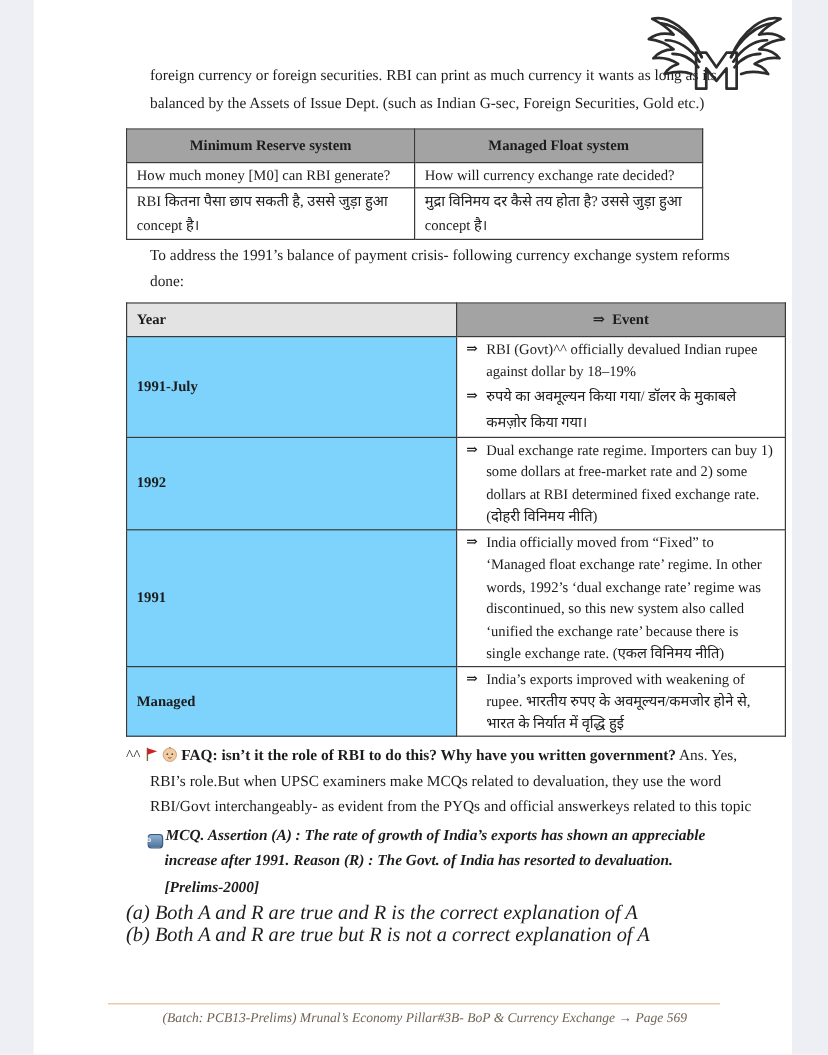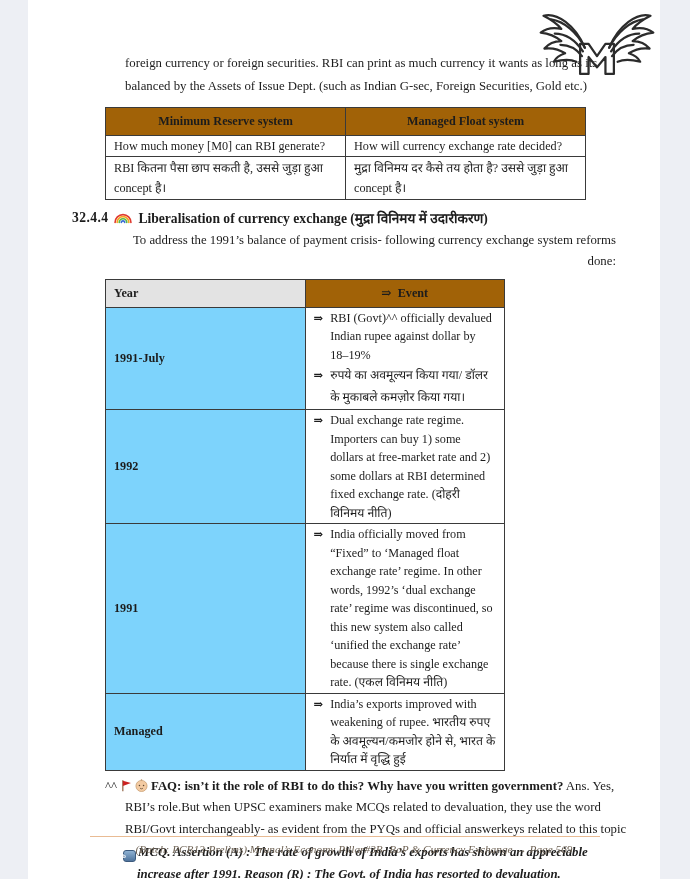--- a/index.html
+++ b/index.html
@@ -9,38 +9,38 @@
     position:relative; margin-left:28px; width:632px; height:879px;
     background:#ffffff; padding-top:6px;
   }
   .logo { position:absolute; top:4px; right:2px; width:122px; height:76px; }
   .logo svg { width:100%; height:100%; }
 
   .intro { margin:46px 44px 0 97px; font-size:12.8px; line-height:23px; max-width:492px; }
 
   table { border-collapse:collapse; table-layout:fixed; font-size:12.2px; }
   td,th { border:1px solid #3a3a3a; padding:1px 8px; vertical-align:top; line-height:18.5px; }
-  th { background:#a16207; font-weight:bold; text-align:center; padding:4px 8px; }
+  th { background:#a3a3a3; font-weight:bold; text-align:center; padding:4px 8px; }
 
   .t1 { margin:9px 0 0 77px; width:481px; }
   .t1 td { width:50%; }
   .t1 .hi { line-height:20px; }
 
-  .t2 { margin:7px 0 0 77px; width:400px; }
+  .t2 { margin:7px 0 0 77px; width:550px; }
   .t2 .ycol { width:66px; background:#7dd3fc; font-weight:bold; vertical-align:middle; }
   .t2 th.ycol-h { text-align:left; background:#e3e3e3; }
   .ev { display:flex; gap:7px; }
   .arr { flex:0 0 auto; font-weight:bold; font-size:11.5px; }
   .hdr-arr { font-weight:bold; }
 
   .h-sec { margin:8px 0 0 44px; font-size:13.6px; font-weight:bold; display:flex; align-items:center; gap:5px; }
   .h-sec .num { letter-spacing:.4px; }
   .icon { display:inline-flex; align-items:center; }
 
-  .lead { margin:3px 44px 0 97px; font-size:12.8px; line-height:21px;text-align:right; }
+  .lead { margin:3px 44px 0 97px; font-size:12.8px; line-height:21px; }
 
   .faq { margin:5px 28px 0 77px; font-size:12.8px; line-height:21.5px; text-indent:-20px; padding-left:20px; }
   .faq .icons { display:inline-flex; gap:2px; vertical-align:-2px; margin:0 3px; }
 
   .mcq { margin:2px 50px 0 77px; font-size:12.8px; font-weight:bold; font-style:italic; line-height:21.5px; text-indent:-14px; padding-left:32px; }
   .mcq .micon { display:inline-block; vertical-align:-2px; margin-right:2px; width:13px; height:12px;
     background:linear-gradient(#8fb2d3,#4f749d); border-radius:3px; border:1px solid #3c5a7d;
     color:#fff; font:bold 6px/10px "Liberation Sans",sans-serif; text-align:center; font-style:normal; }
   .options { margin:2px 44px 0 77px; font-size:17px; font-style:italic; line-height:18px; }
   .options .row { display:block; }
@@ -86,34 +86,20 @@
       <td>How much money [M0] can RBI generate?</td>
       <td>How will currency exchange rate decided?</td>
     </tr>
     <tr>
       <td class="hi">RBI कितना पैसा छाप सकती है, उससे जुड़ा हुआ concept है।</td>
       <td class="hi">मुद्रा विनिमय दर कैसे तय होता है? उससे जुड़ा हुआ concept है।</td>
     </tr>
   </tbody>
     </table>
 
-  <div class="h-sec">
-    <span class="num">32.4.4</span>
-    <span class="icon">
-      <svg width="20" height="13" viewBox="0 0 24 14">
-        <g fill="none" stroke-linecap="round">
-          <path d="M2.5 13 A9.5 9.5 0 0 1 21.5 13" stroke="#e03a2f" stroke-width="2"></path>
-          <path d="M5 13 A7 7 0 0 1 19 13" stroke="#f5a623" stroke-width="2"></path>
-          <path d="M7.5 13 A4.5 4.5 0 0 1 16.5 13" stroke="#58b947" stroke-width="2"></path>
-          <path d="M10 13 A2 2 0 0 1 14 13" stroke="#3b6fd4" stroke-width="2"></path>
-        </g>
-      </svg>
-    </span>
-    <span>Liberalisation of currency exchange (मुद्रा विनिमय में उदारीकरण)</span>
-  </div>
 
   <p class="lead">To address the 1991’s balance of payment crisis- following currency exchange system reforms done:</p>
 
   <table class="t2">
     <tbody>
         <tr>
       <th class="ycol-h">Year</th>
       <th><span class="hdr-arr">⇒</span>&nbsp;&nbsp;<span>Event</span></th>
     </tr>
     <tr>

